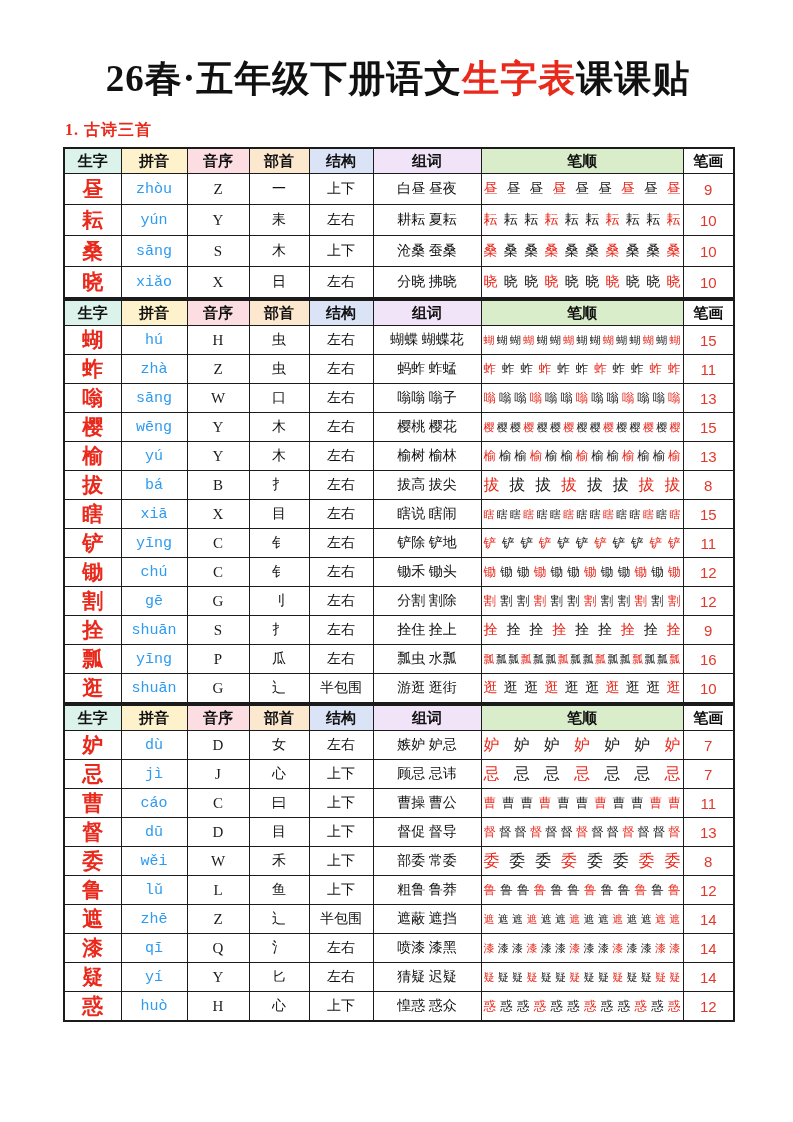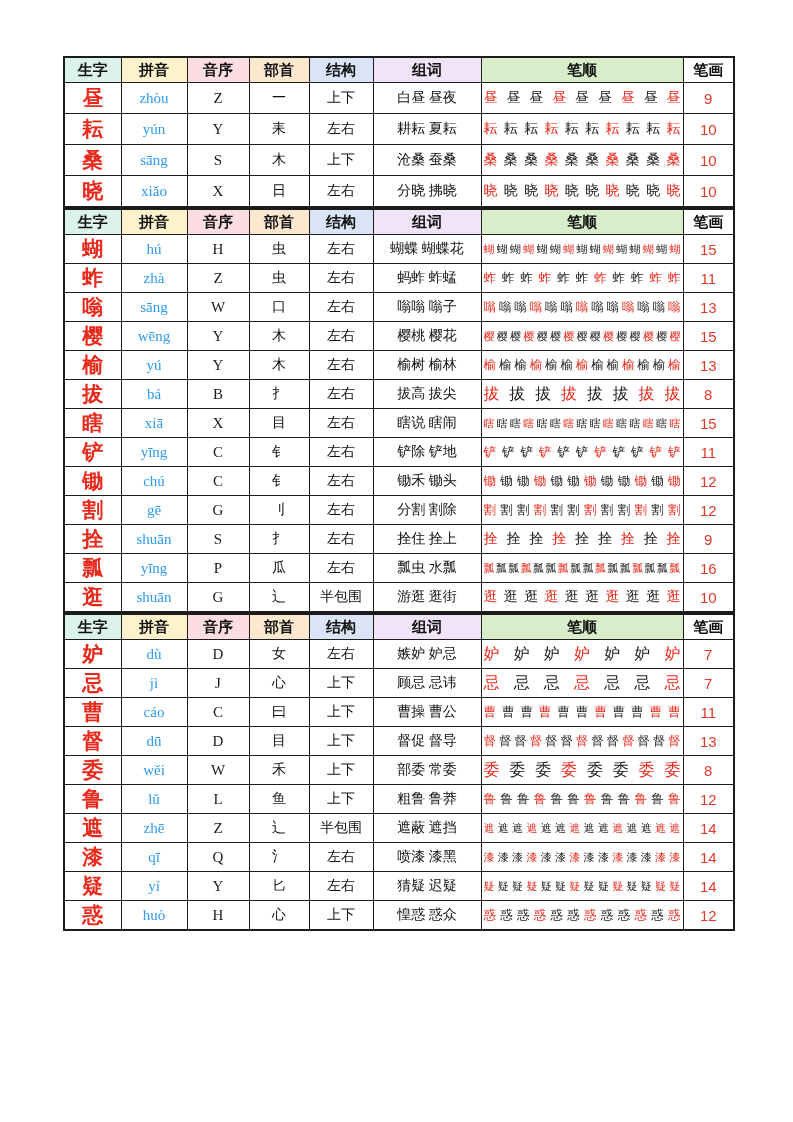--- a/index.html
+++ b/index.html
@@ -31,36 +31,38 @@
     font-size:15px;font-weight:bold;height:24px;
     font-family:"Liberation Serif",serif;color:#111;
   }
   .s0 td{height:30px;}
   .s1 td{height:26px;}
   .s2 td{height:27px;}
   td.char-cell{
     color:#e8291c;font-size:21px;font-weight:bold;
     font-family:"Liberation Serif",serif;
   }
-  td.pinyin-cell{color:#2e9bf0;font-size:15px;font-family:Liberation Serif, serif;}
+  td.pinyin-cell{color:#2e9bf0;font-size:15px;font-family:Liberation Mono, monospace;}
   td.initial-cell{font-size:15px;font-family:"Liberation Serif",serif;}
   td.radical-cell,td.structure-cell,td.words-cell{
     font-size:14px;font-family:"Liberation Serif",serif;color:#111;
   }
   td.strokes-cell{color:#e0392c;font-size:15px;font-family:"Liberation Sans",sans-serif;}
   td.stroke-order-cell{text-align:left;padding-left:5px;}
   .stroke-seq{display:flex;align-items:center;justify-content:space-between;width:100%;}
   .stroke-step{font-family:"Liberation Serif",serif;line-height:1;}
 </style>
 </head>
 <body>
 
 <div class="page">
+  <h1 class="title"><span>26春·五年级下册语文</span><span class="hl">生字表</span><span>课课贴</span></h1>
   <div id="sections">
       <div class="section">
+        <div class="section-heading">1. 古诗三首</div>
         <table class="vocab s0">
           <colgroup>
             <col style="width: 57px;">
             <col style="width: 66px;">
             <col style="width: 62px;">
             <col style="width: 60px;">
             <col style="width: 64px;">
             <col style="width: 108px;">
             <col style="width: 202px;">
             <col style="width: 51px;">

